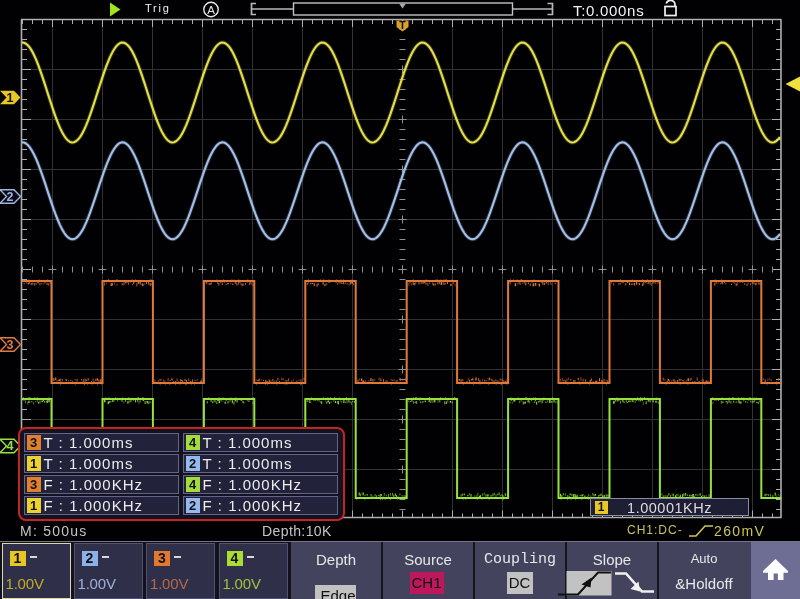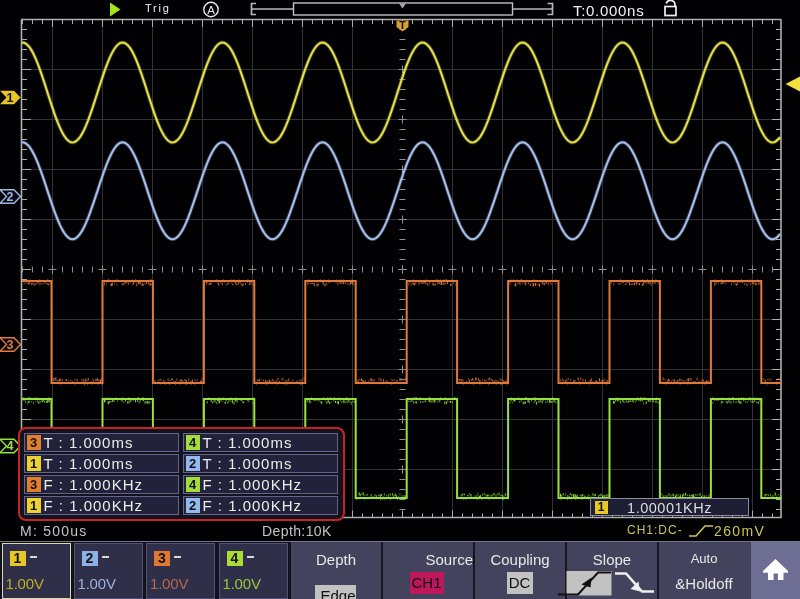--- a/index.html
+++ b/index.html
@@ -1132,22 +1132,22 @@
 <div style="position:absolute;left:27px;top:12px;width:7px;height:2.5px;background:#d8d8d8;"></div>
 <div style="position:absolute;left:3px;top:31px;font-size:15px;color:#9fc43a;letter-spacing:-0.2px;">1.00V</div>
 </div>
 
 <div style="position:absolute;left:291px;top:0;width:460px;height:58px;background:#43435e;"></div>
 <div style="position:absolute;left:380.5px;top:0;width:2px;height:58px;background:#15151f;"></div>
 <div style="position:absolute;left:472.5px;top:0;width:2px;height:58px;background:#15151f;"></div>
 <div style="position:absolute;left:564.5px;top:0;width:2px;height:58px;background:#15151f;"></div>
 <div style="position:absolute;left:656.5px;top:0;width:2px;height:58px;background:#15151f;"></div>
 <div style="position:absolute;left:291px;top:9px;width:90px;text-align:center;font-size:15px;color:#e8e8e8;">Depth</div>
-<div style="position:absolute;left:383px;top:9px;width:90px;text-align:right;font-size:15px;color:#e8e8e8;">Source</div>
-<div style="position:absolute;left:475px;top:9px;width:90px;text-align:center;font-size:15px;color:#e8e8e8;">Coupling</div>
+<div style="position:absolute;left:383px;top:9px;width:90px;text-align:center;font-size:15px;color:#e8e8e8;">Source</div>
+<div style="position:absolute;left:475px;top:9px;width:90px;text-align:center;font-size:15px;color:#e8e8e8;font-family:Liberation Mono, monospace;">Coupling</div>
 <div style="position:absolute;left:567px;top:9px;width:90px;text-align:center;font-size:15px;color:#e8e8e8;">Slope</div>
 <div style="position:absolute;left:659px;top:9px;width:90px;text-align:center;font-size:13px;color:#e8e8e8;">Auto</div>
 <div style="position:absolute;left:659px;top:33px;width:90px;text-align:center;font-size:15px;color:#e8e8e8;">&amp;Holdoff</div>
 <div style="position:absolute;left:314.5px;top:43px;width:41px;height:36px;background:#c2c2c2;color:#101010;font-size:15px;text-align:right;line-height:22px;">Edge</div>
 <div style="position:absolute;left:409.5px;top:29.5px;width:34px;height:22px;background:#be185d;color:#101010;font-size:15px;text-align:center;line-height:22px;">CH1</div>
 <div style="position:absolute;left:506.5px;top:29.5px;width:26px;height:22px;background:#c2c2c2;color:#101010;font-size:15px;text-align:center;line-height:22px;">DC</div>
 <svg style="position:absolute;left:552px;top:26px;" width="110" height="32" viewBox="0 0 110 32">
 <rect x="14.5" y="3" width="45" height="24.5" fill="#c2c2c2"></rect>
 <path d="M6,26.5 H26 L46,4.5 H59" stroke="#101010" stroke-width="2" fill="none"></path>
 <polygon points="39.5,9.5 38.5,19.5 29.5,16.5" fill="#101010"></polygon>

